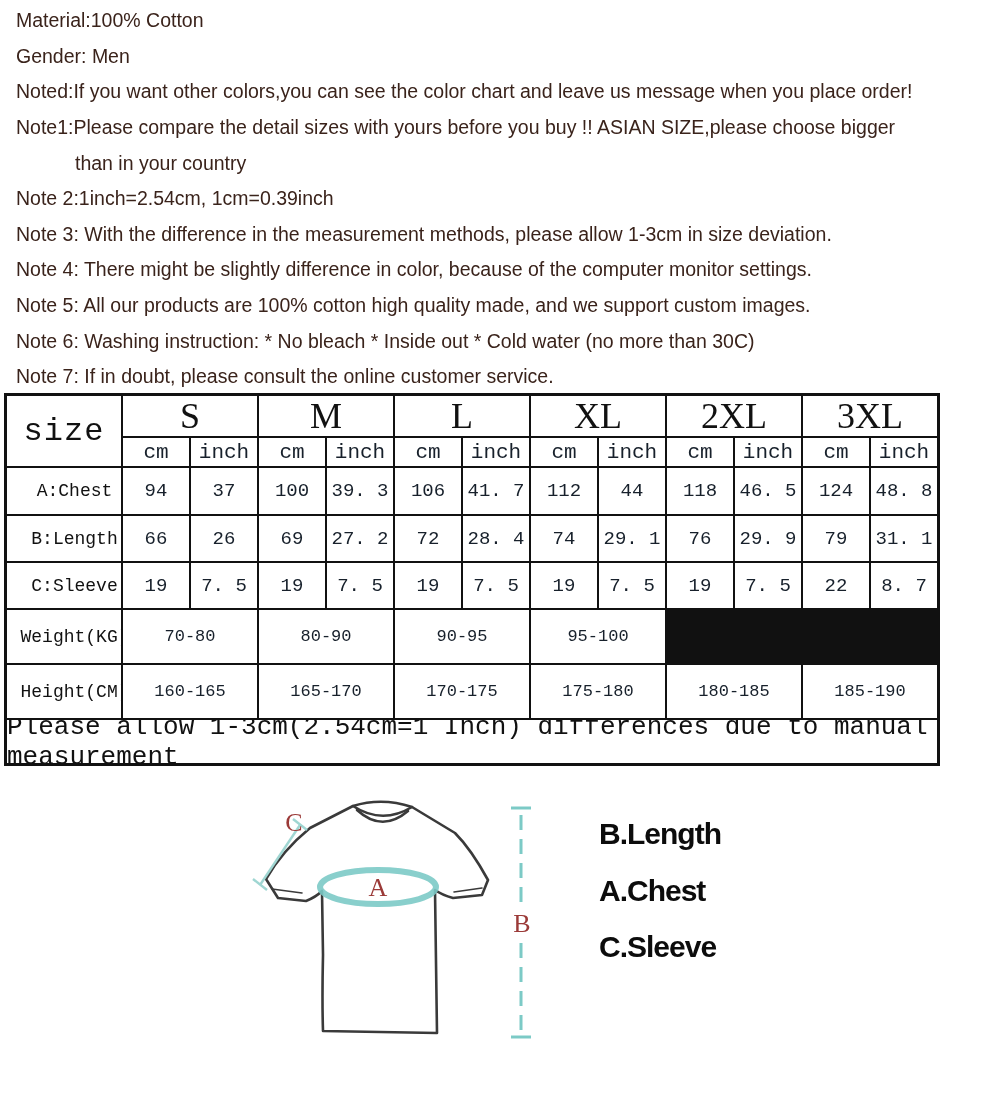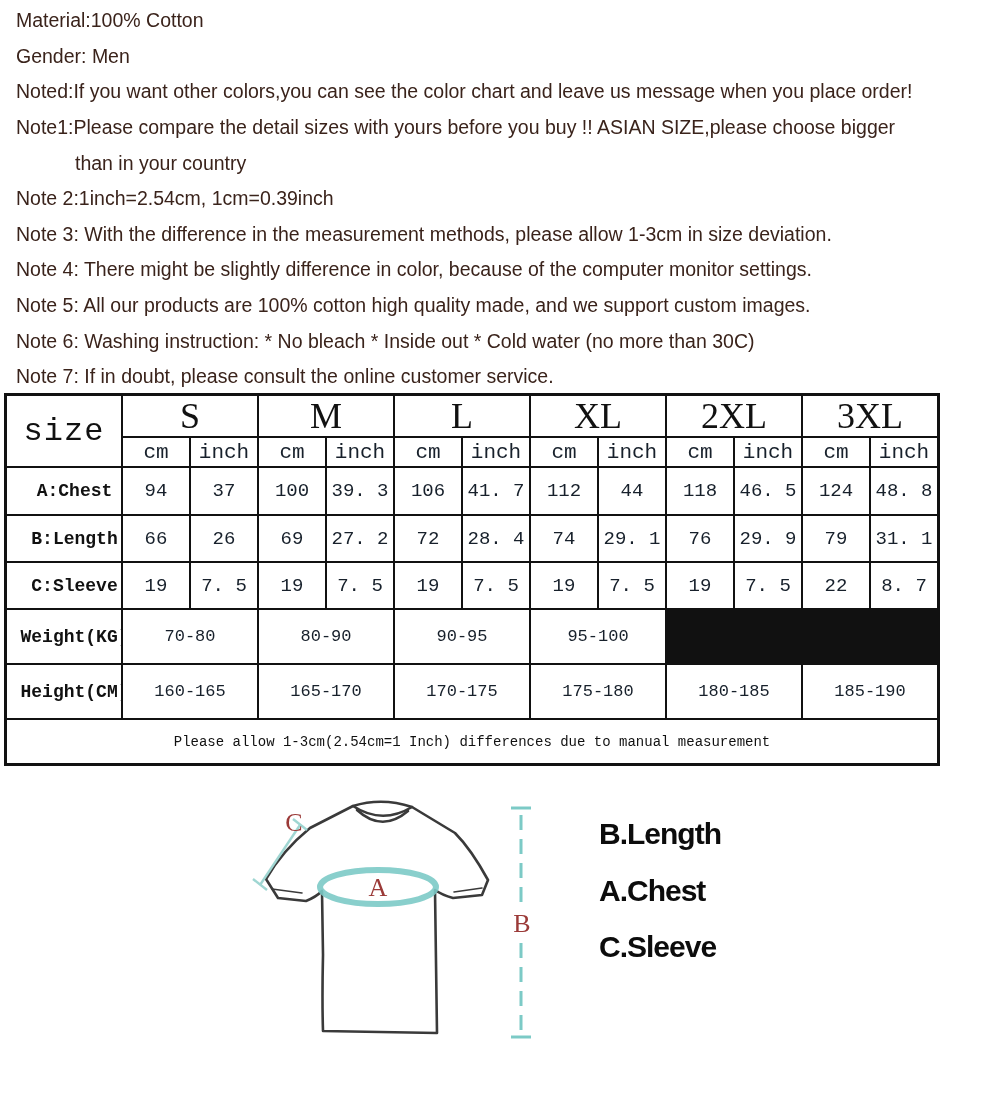--- a/index.html
+++ b/index.html
@@ -17,24 +17,24 @@
               display:grid;gap:2px;
               grid-template-columns:114px repeat(12,1fr);
               grid-template-rows:40px 28px 46px 45px 45px 53px 53px 43px;
               font-family:"Liberation Mono","DejaVu Sans Mono",monospace;color:#17202b;}
   .size-table > div{background:#ffffff;display:flex;align-items:center;justify-content:center;overflow:hidden;}
   .c-corner{grid-row:1/3;grid-column:1;font-size:32px;letter-spacing:1px;color:#111;}
   .c-size{grid-column:span 2;font-family:"Liberation Serif",serif;font-size:36px;color:#111;}
   .c-unit{font-size:21px;}
   .c-cm{background:#fafa00;}
   .c-inch{background:#29aae1;}
-  .c-label{grid-column:1;justify-content:flex-start;padding-left:21px;font-size:18px;color:#111;font-weight:bold;}
+  .c-label{grid-column:1;justify-content:flex-start;padding-left:21px;font-size:18px;color:#111;}
   .c-val{font-size:19px;}
   .c-range{grid-column:span 2;font-size:17px;}
-  .c-foot{grid-column:1/-1;font-size:14px;color:#111;text-align:right;}
+  .c-foot{grid-column:1/-1;font-size:26px;color:#111;}
 
   
   .shirt-svg{position:absolute;left:230px;top:775px;}
 
   
   .legend{position:absolute;left:599px;top:806px;
           font-family:"Liberation Sans",sans-serif;font-weight:bold;font-size:30px;
           letter-spacing:-1px;color:#0c0c0c;}
   .legend-item{height:56.5px;display:flex;align-items:center;}
 </style>

